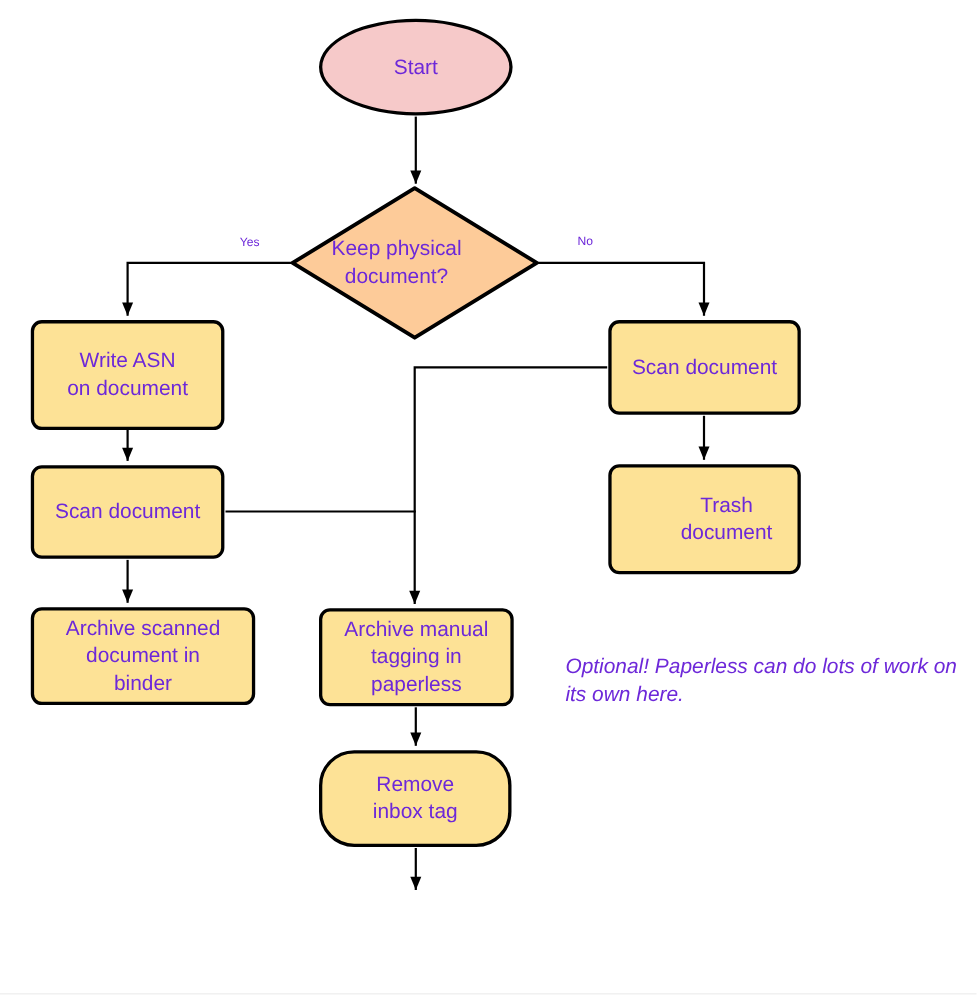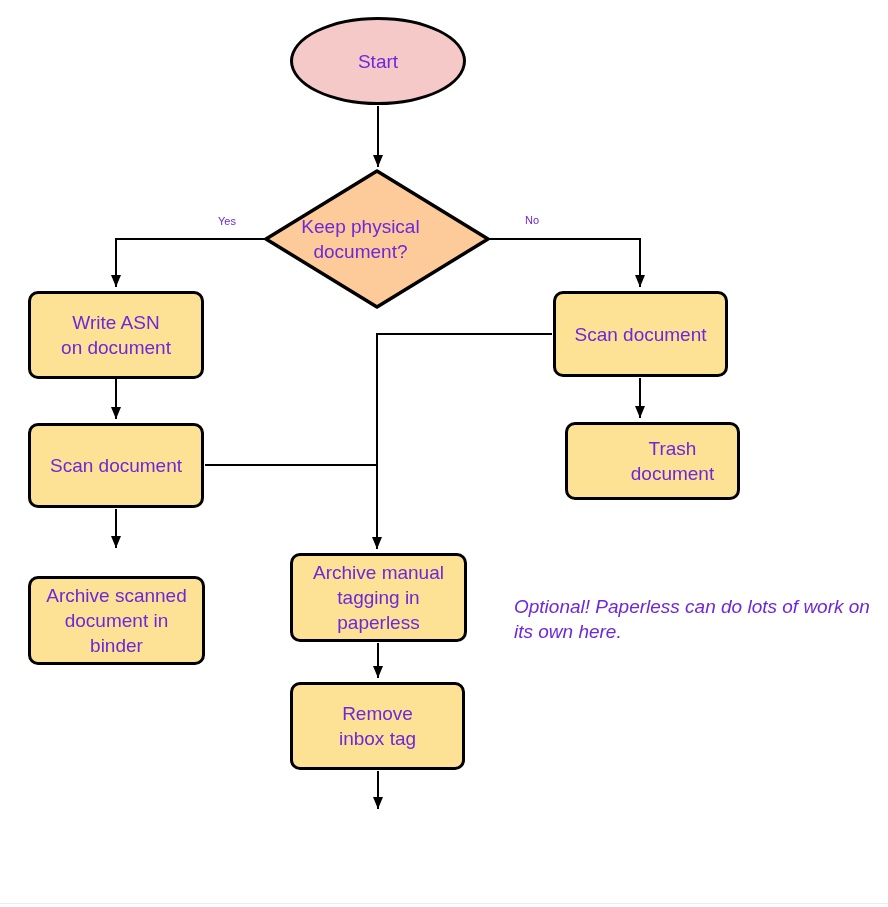--- a/index.html
+++ b/index.html
@@ -99,34 +99,34 @@
   </svg>
 
   <div class="node terminal" style="left:290px; top:17px; width:176px; height:88px;">Start</div>
 
   <div class="decision-label" style="left:260px; top:209px; width:201px; height:60px;">Keep physical
 document?</div>
 
   <div class="edge-label" style="left:205px; top:212px; width:44px;">Yes</div>
   <div class="edge-label" style="left:504px; top:211px; width:34px;margin-left:11px;">No</div>
 
-  <div class="node process" style="left:28px; top:291px; width:176px; height:88px;">Write ASN
+  <div class="node process" style="left:28px; top:291px; width:176px; height:100px;">Write ASN
 on document</div>
   <div class="node process" style="left:28px; top:423px; width:176px; height:85px;">Scan document</div>
-  <div class="node process" style="left:28px; top:576px; width:177px; height:89px;">Archive scanned
+  <div class="node process" style="left:28px; top:552px; width:204px; height:89px;">Archive scanned
 document in
 binder</div>
 
   <div class="node process" style="left:553px; top:291px; width:175px; height:86px;">Scan document</div>
-  <div class="node process" style="left:565px; top:422px; width:175px; height:78px;padding-left:40px;">Trash document</div>
+  <div class="node process" style="left:553px; top:422px; width:175px; height:100px;padding-left:40px;">Trash document</div>
 
   <div class="node process" style="left:290px; top:553px; width:177px; height:89px;">Archive manual
 tagging in
 paperless</div>
-  <div class="node process" style="left:290px; top:682px; width:175px; height:88px;">Remove
+  <div class="node process" style="left:290px; top:682px; width:175px; height:88px;border-radius:32px;">Remove
 inbox tag</div>
 
   <div class="note" style="left:482px; top:594px; width:400px;">Optional! Paperless can do lots of work on
 its own here.</div>
 
 
   <div class="bottom-divider"></div>
 </div>
 
 </body></html>

